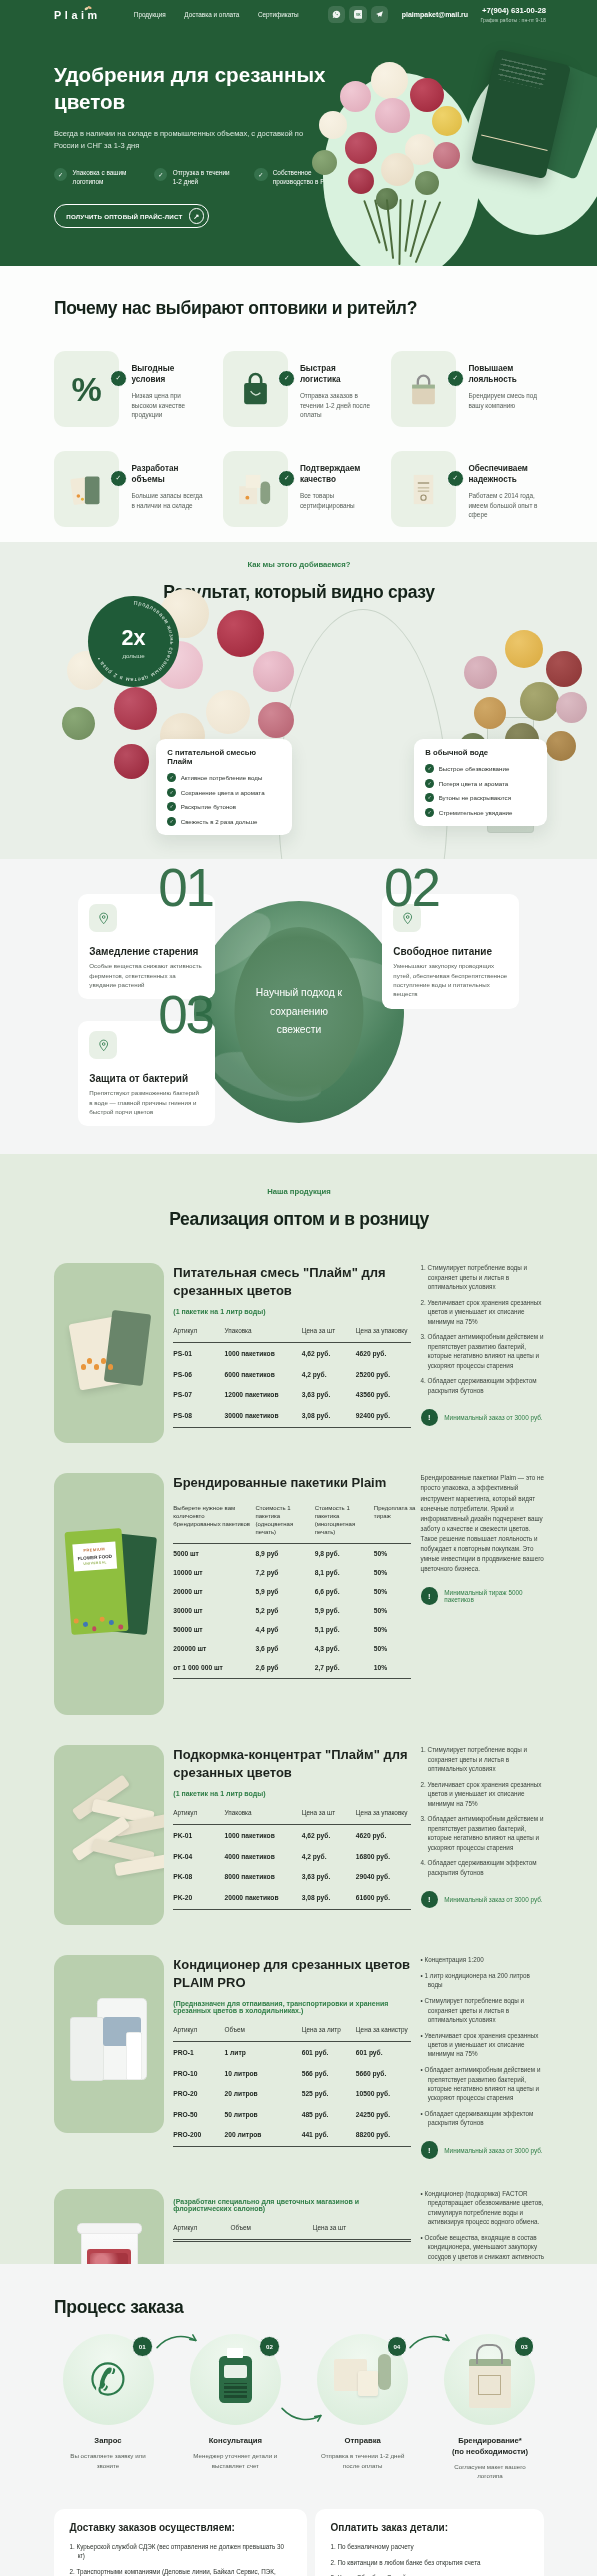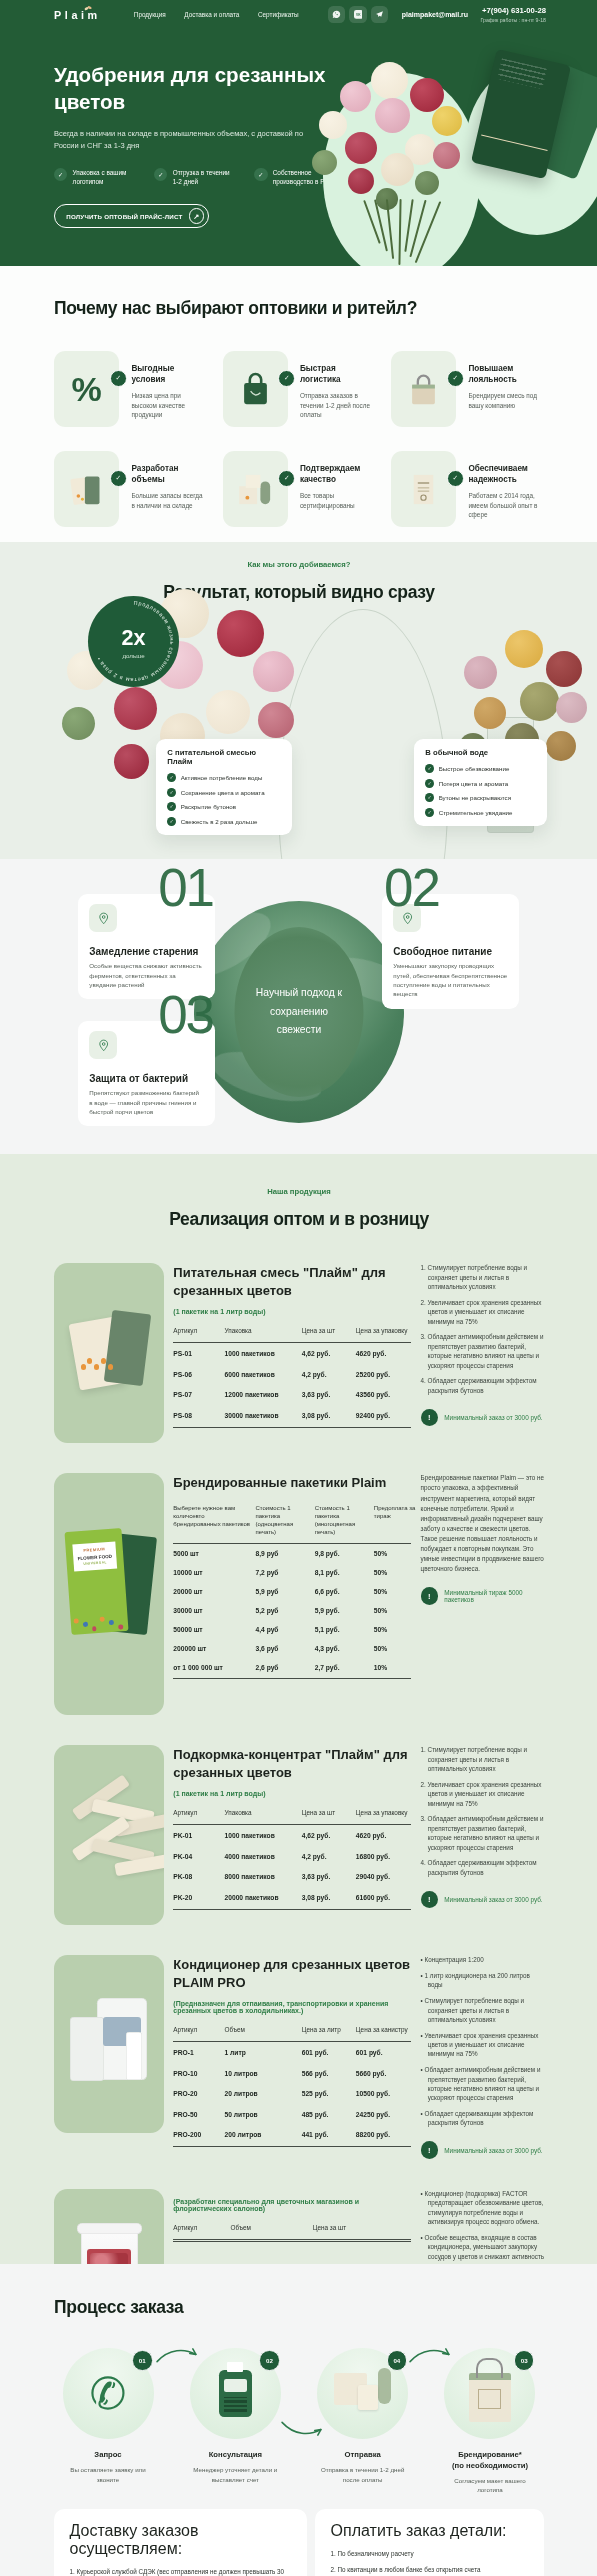--- a/index.html
+++ b/index.html
@@ -98,21 +98,21 @@
   .bene .bi{margin-bottom:6.2px;padding-left:7.2px;text-indent:-7.2px}
   .bene .bi.dot::before{content:"•  "}
   .pdesc{font-size:6.3px;color:#39413b;line-height:1.6}
   .minnote{display:flex;gap:6.2px;align-items:center;margin-top:13.4px}
   .minnote .bang{width:17.5px;height:17.5px;border-radius:50%;background:var(--green2);color:#fff;font-weight:700;display:flex;align-items:center;justify-content:center;font-size:7.7px;flex:none}
   .minnote span.lbl{color:var(--acc);font-size:6.4px}
   .sachet{position:absolute;border-radius:3.1px}
   .art-label{position:absolute;text-align:center;color:#fff;font-weight:700}
   
   .sec-process{height:245px;background:#f4f5f5;padding-top:33px;overflow:hidden}
-  .sec-process h2{margin-bottom:30px}
+  .sec-process h2{margin-bottom:16px}
   .steps{position:relative;display:flex;justify-content:space-between}
   .step{width:108px;text-align:center}
   .step-img{position:relative;width:91px;height:91px;border-radius:50%;margin:0 auto;background:radial-gradient(circle at 50% 28%,#f0f8f0,#d8ecd9);display:flex;align-items:center;justify-content:center}
   .step-num{position:absolute;top:2.1px;right:1px;width:20.6px;height:20.6px;border-radius:50%;background:var(--green2);color:#fff;font-size:6.2px;font-weight:700;display:flex;align-items:center;justify-content:center;border:1.5px solid #f4f5f5}
   .step h3{font-size:7.7px;margin:11.3px 0 4.6px;font-weight:700;line-height:1.35}
   .step p{font-size:6.2px;color:var(--sub);line-height:1.5;margin:0 auto;max-width:88px}
   .sarrow{position:absolute;z-index:3}
   .phone-glyph{font-size:44px;color:#2c7a4b;line-height:1}
   .term{width:33px;height:47px;background:#2c6b45;border-radius:5.2px;position:relative}
   .term::before{content:"";position:absolute;left:5.2px;top:9.3px;right:5.2px;height:12.4px;background:#e8f1e8;border-radius:2.1px}
@@ -122,21 +122,21 @@
   .bagart::before{content:"";position:absolute;left:7.2px;top:-21.6px;width:23px;height:17.5px;border:2.6px solid #8f8f8f;border-bottom:none;border-radius:10.3px 10.3px 0 0}
   .bagart .tag{position:absolute;left:9.3px;top:9.3px;width:23px;height:20.6px;border:0.5px solid #b9ad8d;font-size:3.1px;color:#8c7f5c;display:flex;align-items:center;justify-content:center;text-align:center}
   .boxart{position:relative;width:57px;height:52px}
   .boxart .b1{position:absolute;left:0;top:5.2px;width:33px;height:32px;background:#efe9d8;border-radius:2.1px}
   .boxart .b2{position:absolute;left:24px;top:17.5px;width:19.6px;height:25px;background:#f4efdf;border-radius:2.1px;box-shadow:0 1px 2.6px rgba(0,0,0,.12)}
   .boxart .tube{position:absolute;right:0;top:0;width:13.4px;height:36px;background:#a9bb9e;border-radius:6.2px}
   
   .sec-delivery{height:237px;background:#f4f5f5;overflow:hidden}
   .dcols{display:flex;gap:8.2px;width:490px;margin:0 auto}
   .dcard{background:#fff;border-radius:10.3px;padding:13.4px 15.5px}
-  .dcard h3{font-size:16px;margin:0 0 8.2px;font-weight:400}
+  .dcard h3{font-size:10px;margin:0 0 8.2px;font-weight:700}
   .dcard .dp{font-size:6.3px;color:#2e342f;line-height:1.55;margin:0 0 6.2px}
   .dcard .dp.ind{padding-left:8.2px;text-indent:-8.2px}
   .dleft{width:253px;height:210px}
   .dright{width:229px;display:flex;flex-direction:column;gap:7.2px}
   .paycard{height:91px}
 </style>
 </head>
 <body>
 
 <header class="site-header">

